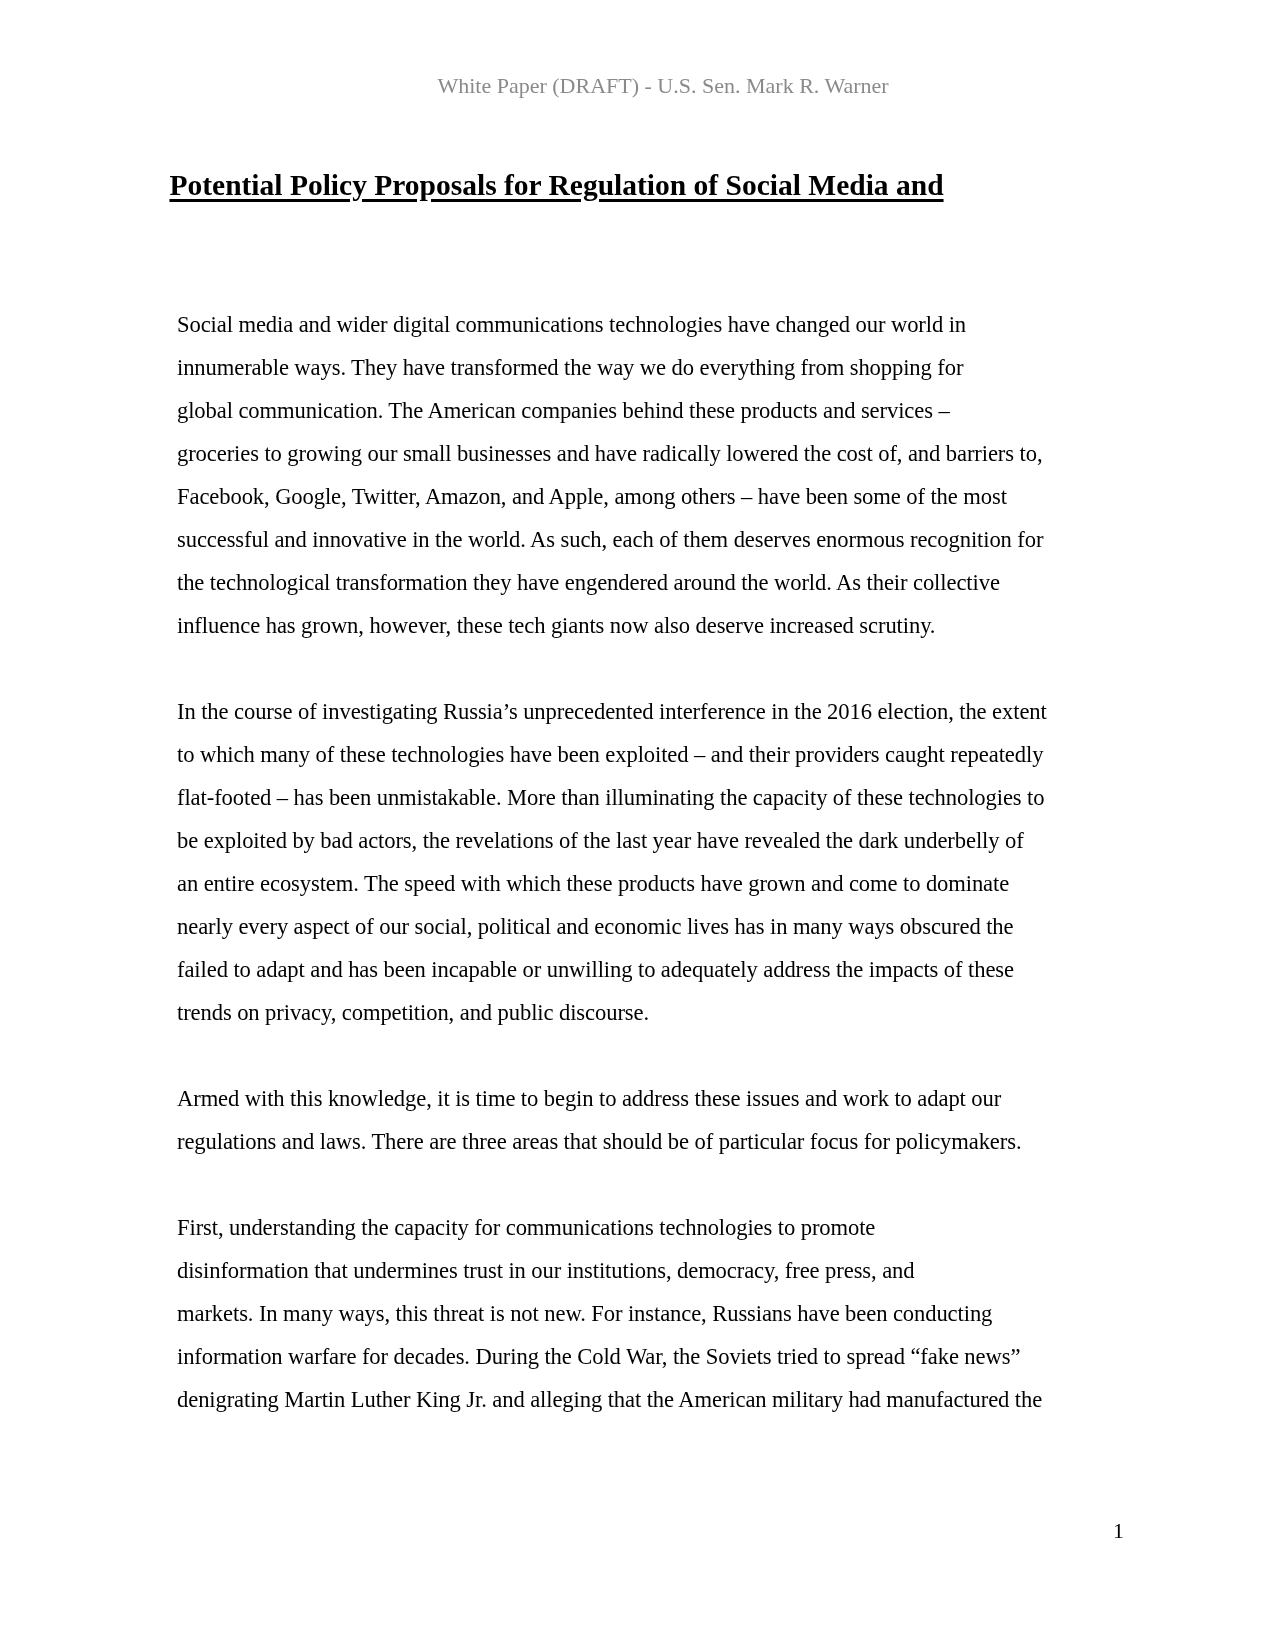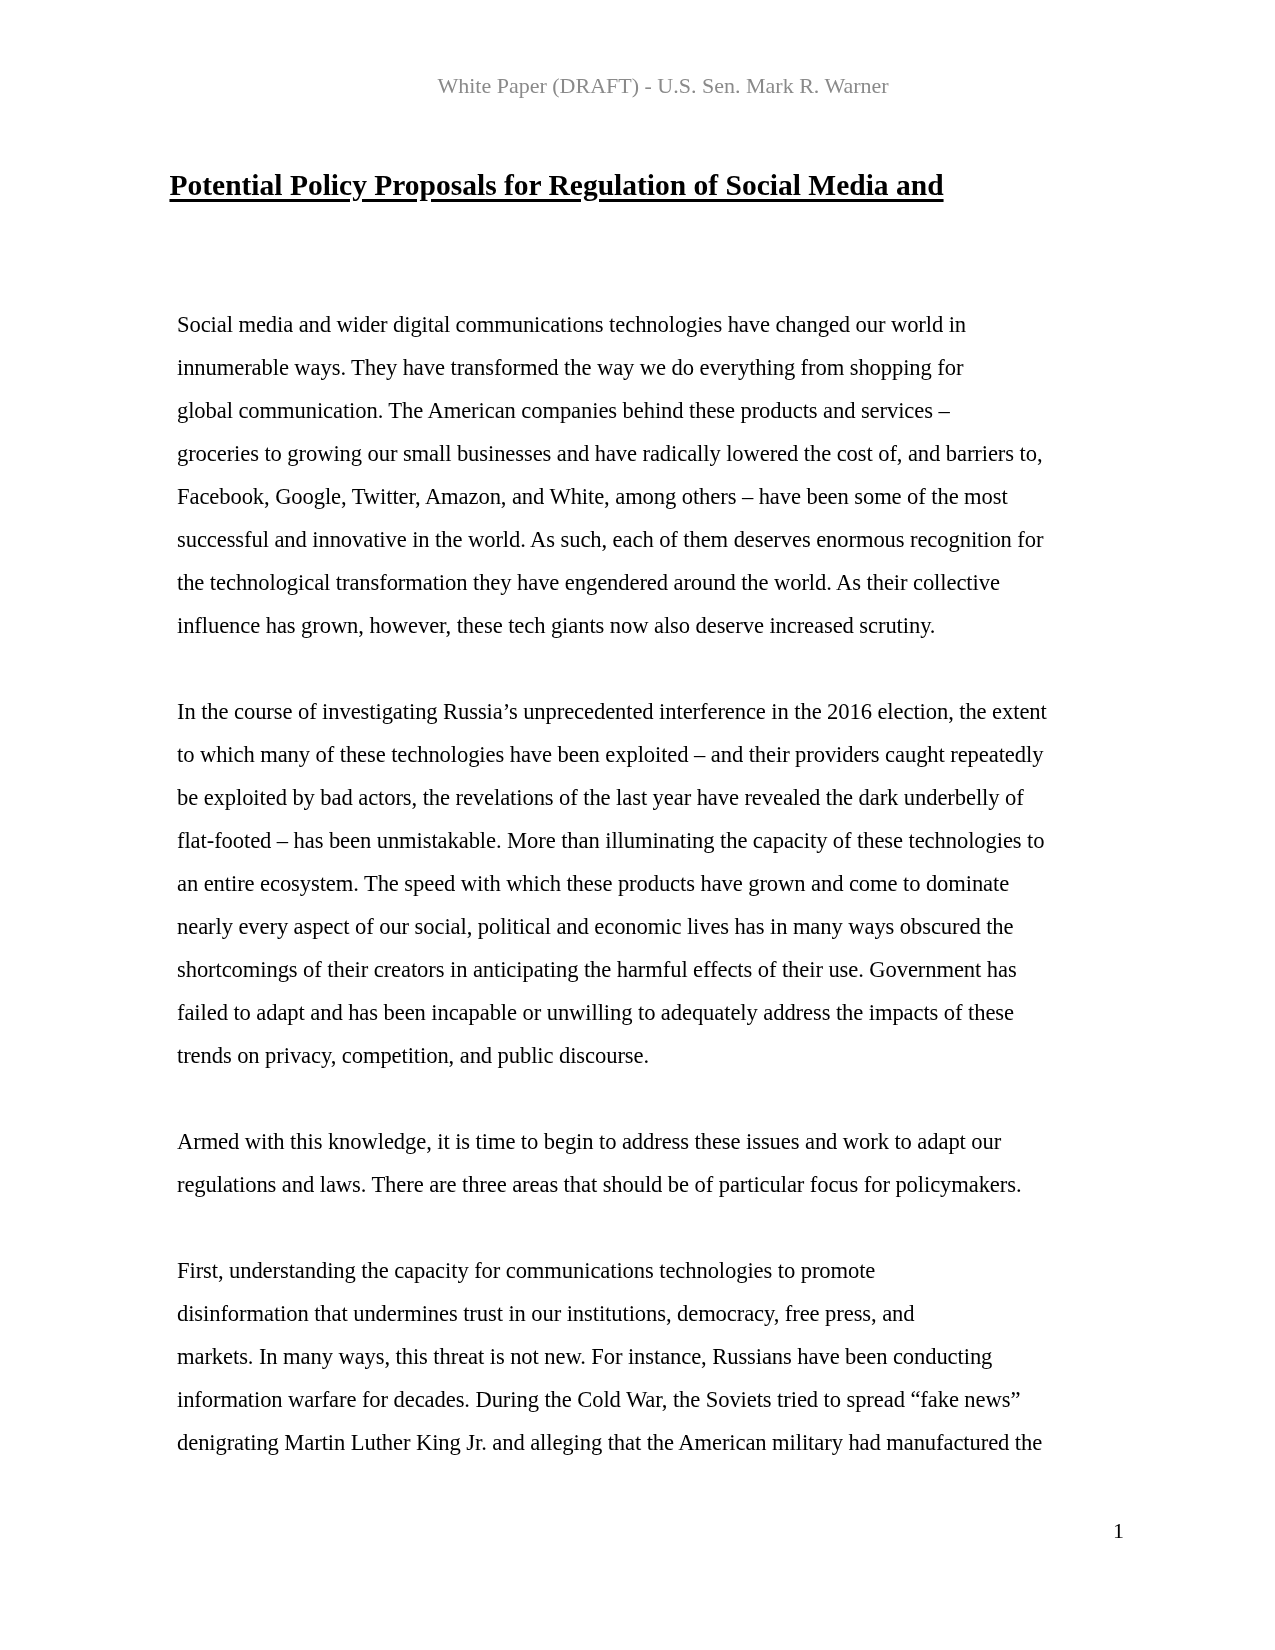--- a/index.html
+++ b/index.html
@@ -25,33 +25,32 @@
 <div class="title">
   <div><span>Potential Policy Proposals for Regulation of Social Media and</span></div>
 </div>
 
 <div class="body">
   <div class="para">
     <div class="line">Social media and wider digital communications technologies have changed our world in</div>
     <div class="line">innumerable ways. They have transformed the way we do everything from shopping for</div>
     <div class="line">global communication. The American companies behind these products and services –</div>
     <div class="line">groceries to growing our small businesses and have radically lowered the cost of, and barriers to,</div>
-    <div class="line">Facebook, Google, Twitter, Amazon, and White, among others – have been some of the most</div>
+    <div class="line">Facebook, Google, Twitter, Amazon, and Apple, among others – have been some of the most</div>
     <div class="line">successful and innovative in the world. As such, each of them deserves enormous recognition for</div>
     <div class="line">the technological transformation they have engendered around the world. As their collective</div>
     <div class="line">influence has grown, however, these tech giants now also deserve increased scrutiny.</div>
   </div>
   <div class="para">
     <div class="line">In the course of investigating Russia’s unprecedented interference in the 2016 election, the extent</div>
     <div class="line">to which many of these technologies have been exploited – and their providers caught repeatedly</div>
+    <div class="line">flat-footed – has been unmistakable. More than illuminating the capacity of these technologies to</div>
     <div class="line">be exploited by bad actors, the revelations of the last year have revealed the dark underbelly of</div>
-    <div class="line">flat-footed – has been unmistakable. More than illuminating the capacity of these technologies to</div>
     <div class="line">an entire ecosystem. The speed with which these products have grown and come to dominate</div>
     <div class="line">nearly every aspect of our social, political and economic lives has in many ways obscured the</div>
-    <div class="line">shortcomings of their creators in anticipating the harmful effects of their use. Government has</div>
     <div class="line">failed to adapt and has been incapable or unwilling to adequately address the impacts of these</div>
     <div class="line">trends on privacy, competition, and public discourse.</div>
   </div>
   <div class="para">
     <div class="line">Armed with this knowledge, it is time to begin to address these issues and work to adapt our</div>
     <div class="line">regulations and laws. There are three areas that should be of particular focus for policymakers.</div>
   </div>
   <div class="para">
     <div class="line bold">First, understanding the capacity for communications technologies to promote</div>
     <div class="line bold">disinformation that undermines trust in our institutions, democracy, free press, and</div>

